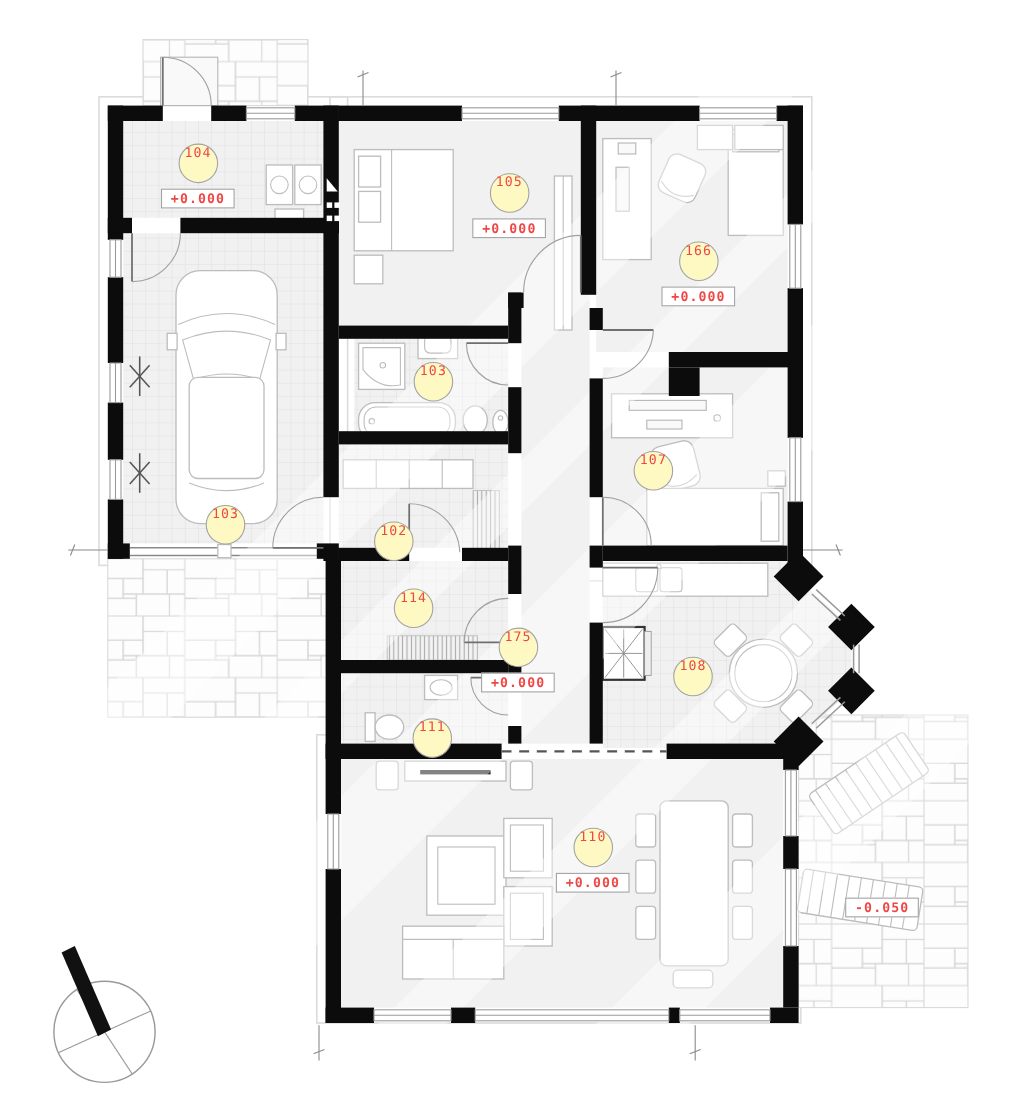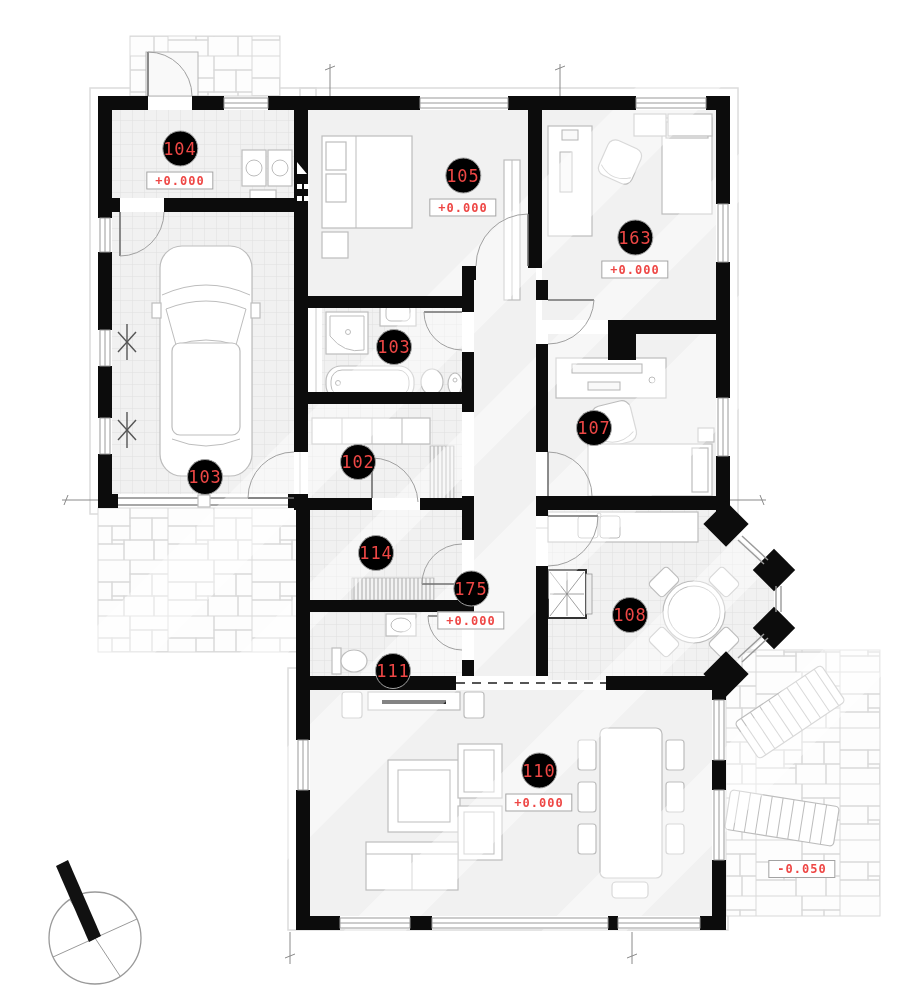--- a/index.html
+++ b/index.html
@@ -20,23 +20,23 @@
   .winline{stroke:#9a9a9a;stroke-width:1;fill:none;}
   .tick{stroke:#8a8a8a;stroke-width:1;}
   .streak{fill:#fff;opacity:.42;}
   .eaves{fill:none;stroke:#dcdcdc;stroke-width:1.5;}
   .dash{stroke:#555;stroke-width:2;stroke-dasharray:9 7;fill:none;}
   .dark{fill:#2a2a2a;}
   .hatch{fill:url(#hatchv);stroke:#bbb;stroke-width:.8;}
   
   .rlabel{position:absolute;transform:translate(-50%,-50%);display:flex;flex-direction:column;
           align-items:center;gap:5px;z-index:6;}
-  .circ{width:34px;height:34px;border:1.5px solid #a3a3a3;border-radius:50%;background:#000000;
-        display:flex;align-items:center;justify-content:center;color:var(--accent,#ee4745);
-        font-size:17px;letter-spacing:1px;}
+  .circ{width:34px;height:34px;border:1.5px solid #a3a3a3;border-radius:50%;background:#fef9c3;
+        display:flex;justify-content:center;color:var(--accent,#ee4745);
+        font-size:12px;letter-spacing:1px;}
   .elev{border:1px solid #a3a3a3;background:#fff;color:var(--accent,#ee4745);
         font-size:12px;font-weight:bold;padding:1px 8px;letter-spacing:1px;white-space:nowrap;}
 </style>
 </head>
 <body>
 
 <div class="plan">
 
 <svg width="919" height="1000" viewBox="0 0 919 1000">
   <defs>
@@ -537,35 +537,35 @@
     <div class="elev"><span>+0.000</span></div>
   </div>
   <div class="rlabel" style="left:463px;top:187px">
     <div class="circ">
         <span>105</span>
       </div>
     <div class="elev"><span>+0.000</span></div>
   </div>
   <div class="rlabel" style="left:635px;top:249px">
     <div class="circ">
-        <span>163</span>
+        <span>166</span>
       </div>
     <div class="elev"><span>+0.000</span></div>
   </div>
   <div class="rlabel" style="left:394px;top:347px">
     <div class="circ">
         <span>103</span>
       </div>
   </div>
   <div class="rlabel" style="left:594px;top:428px">
     <div class="circ">
         <span>107</span>
       </div>
   </div>
-  <div class="rlabel" style="left:358px;top:462px">
+  <div class="rlabel" style="left:358px;top:492px">
     <div class="circ">
         <span>102</span>
       </div>
   </div>
   <div class="rlabel" style="left:205px;top:477px">
     <div class="circ">
         <span>103</span>
       </div>
   </div>
   <div class="rlabel" style="left:376px;top:553px">
@@ -588,17 +588,17 @@
     <div class="circ">
         <span>111</span>
       </div>
   </div>
   <div class="rlabel" style="left:539px;top:782px">
     <div class="circ">
         <span>110</span>
       </div>
     <div class="elev"><span>+0.000</span></div>
   </div>
-  <div class="rlabel" style="left:802px;top:869px">
+  <div class="rlabel" style="left:802px;top:825px">
     <div class="elev"><span>-0.050</span></div>
   </div>
 
 </div>
 
 </body></html>

